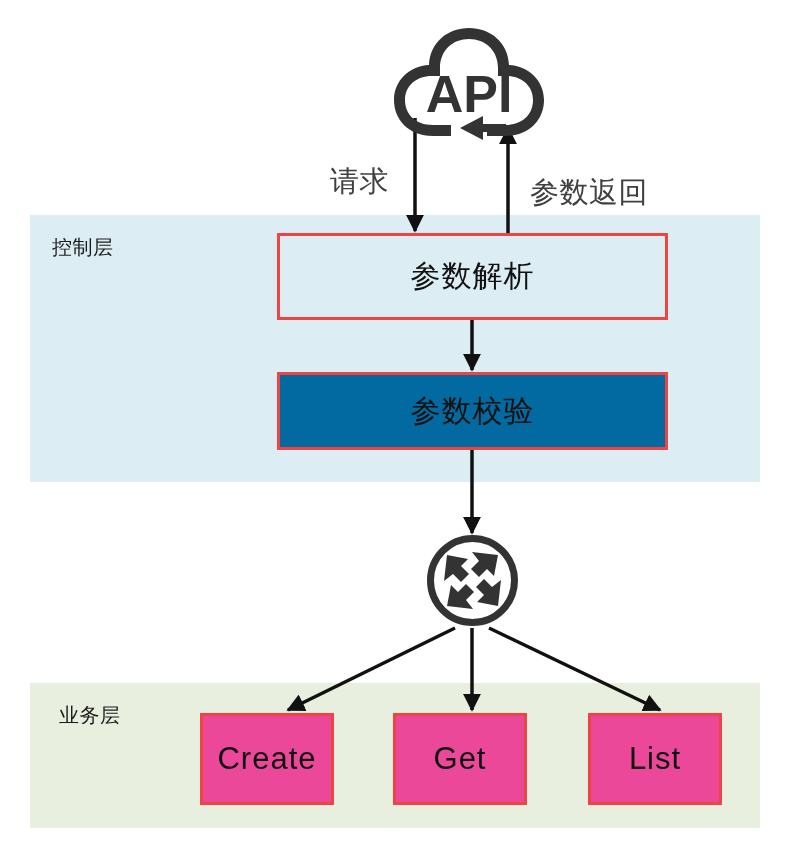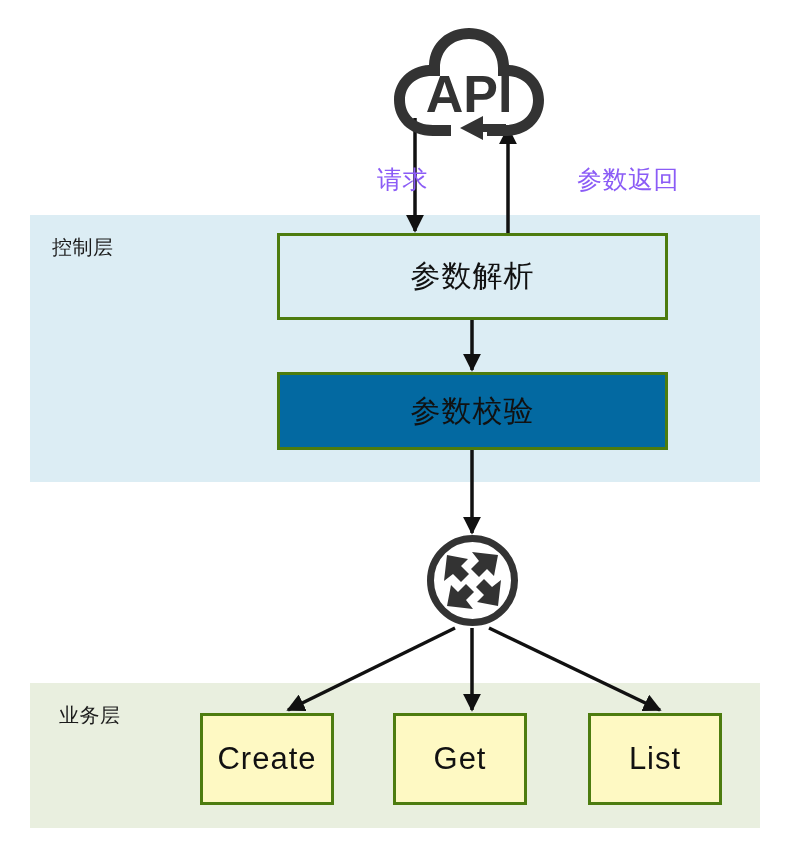--- a/index.html
+++ b/index.html
@@ -46,21 +46,21 @@
     color: #1a1a1a;
     white-space: nowrap;
     letter-spacing: 0.5px;
   }
   .band-label-control { left: 52px; top: 237px; }
   .band-label-business { left: 59px; top: 705px; }
 
   .node-box {
     position: absolute;
     box-sizing: border-box;
-    border: 3px solid #4d7c0f;
+    border: 3px solid #ef4444;
     display: flex;
     align-items: center;
     justify-content: center;
     font-size: 30px;
     color: #111111;
     letter-spacing: 1px;
     background: transparent;
   }
   .box-parse {
     left: 277px;
@@ -73,38 +73,37 @@
     left: 277px;
     top: 372px;
     width: 391px;
     height: 78px;
     background: #0369a1;
   }
   .box-service {
     top: 713px;
     width: 134px;
     height: 92px;
-    background: #fef9c3;
+    background: #ec4899;
     font-size: 31px;
   }
   .box-service-0 { left: 200px; }
   .box-service-1 { left: 393px; }
   .box-service-2 { left: 588px; text-align: right; }
 
   .edge-label {
     position: absolute;
-    font-size: 25px;
+    font-size: 29px;
     line-height: 1;
-    color: #8b5cf6;
+    color: #404040;
     white-space: nowrap;
     letter-spacing: 0.5px;
-    margin-left: 47px;
   }
   .label-request  { left: 330px; top: 167px; }
-  .label-return   { left: 530px; top: 167px; }
+  .label-return   { left: 530px; top: 178px; }
   .label-router   { left: 548px; top: 565px; }
   .svg-abs {
     position: absolute;
     left: 0; top: 0;
   }
   .api-cloud {
     position: absolute;
     left: 388px;
     top: 24px;
     width: 162px;

